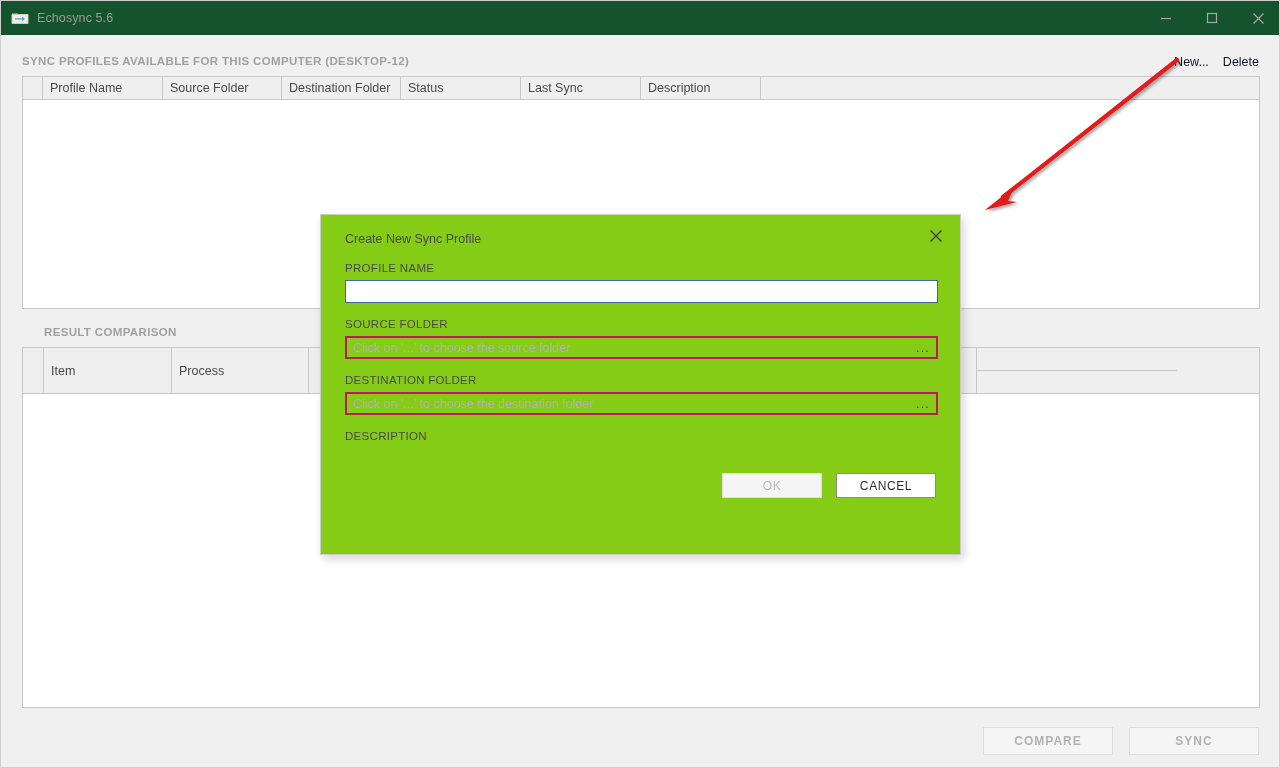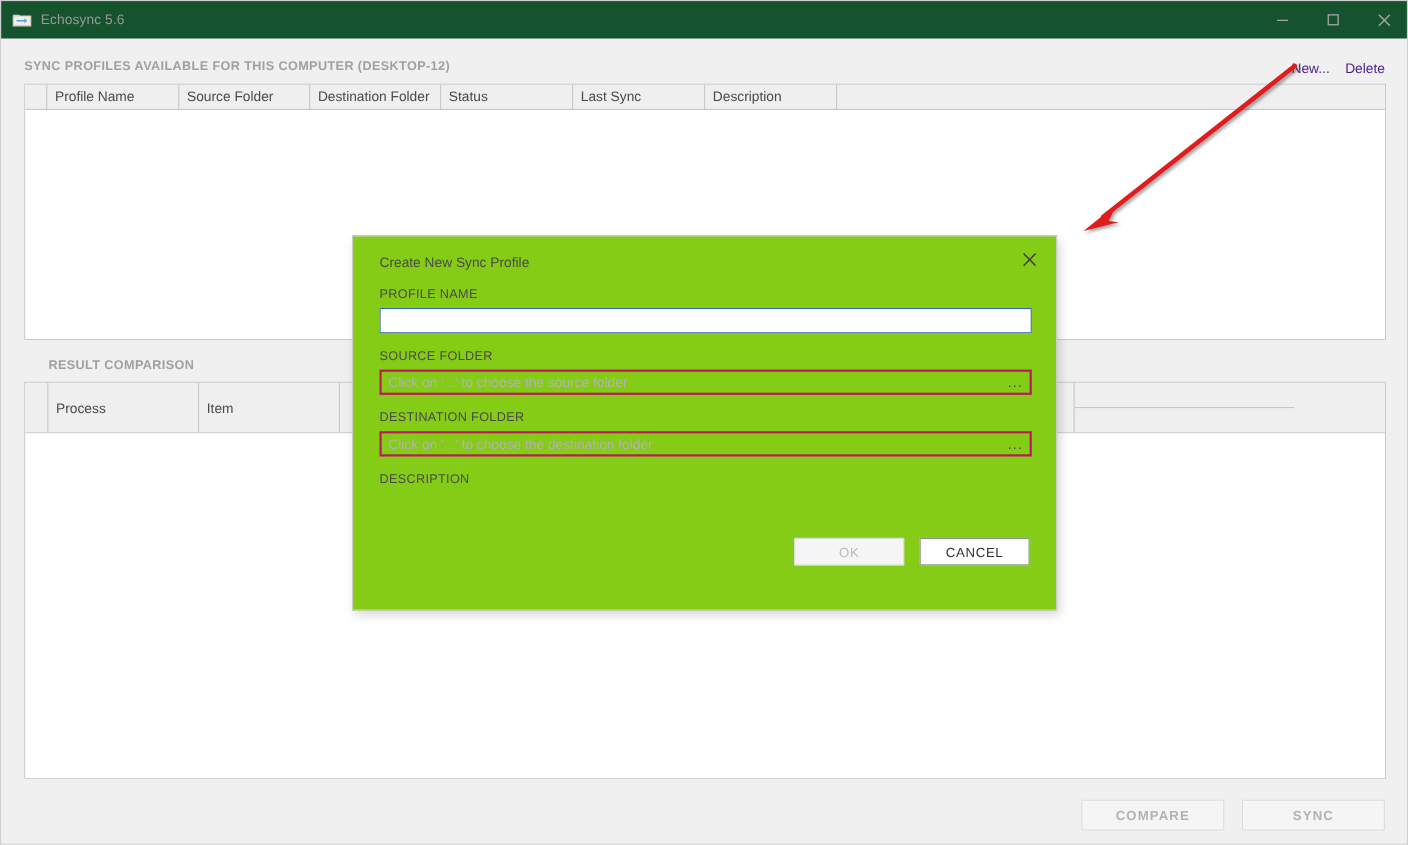--- a/index.html
+++ b/index.html
@@ -82,21 +82,21 @@
   
   .links {
     position: absolute;
     right: 20px;
     top: 54px;
     display: flex;
     gap: 14px;
     font-size: 12.5px;
   }
   .links a {
-    color: #4c1d95;
+    color: #0f172a;
     text-decoration: none;
     cursor: pointer;
   }
 
   
   .grid {
     position: absolute;
     box-sizing: border-box;
     border: 1px solid #c8c8c8;
     background: #ffffff;
@@ -269,21 +269,21 @@
     color: #4a4a4a;
     letter-spacing: 1px;
     cursor: pointer;
     background: transparent;
     border: none;
   }
   .dialog-actions {
     position: absolute;
     left: 24px;
     right: 24px;
-    top: 274px;
+    top: 258px;
     display: flex;
     justify-content: flex-end;
     gap: 14px;
   }
   .dlgbtn {
     box-sizing: border-box;
     width: 100px;
     height: 25px;
     font-size: 12px;
     letter-spacing: 0.6px;
@@ -355,22 +355,22 @@
         <div class="hcell last" style="width: 498px; flex: 0 0 498px;"></div>
       </div>
     <div class="grid-body"></div>
   </div>
 
   <div class="section-label" id="result-label">RESULT COMPARISON</div>
 
   <div class="grid" id="result-grid">
     <div class="grid-header" id="result-header">
         <div class="hcell corner" style="width: 21px; flex: 0 0 21px;"></div>
+        <div class="hcell" style="width: 128px; flex: 0 0 128px;">Item</div>
         <div class="hcell" style="width: 137px; flex: 0 0 137px;">Process</div>
-        <div class="hcell" style="width: 128px; flex: 0 0 128px;">Item</div>
         <div class="hcell" style="width: 548px; flex: 0 0 548px;"></div>
         <div class="hcell" style="width: 120px; flex: 0 0 120px;">Status</div>
         <div class="hcell last split" style="width: 200px; flex: 0 0 200px;">
           <div></div>
           <div></div>
         </div>
       </div>
     <div class="grid-body"></div>
   </div>
 

